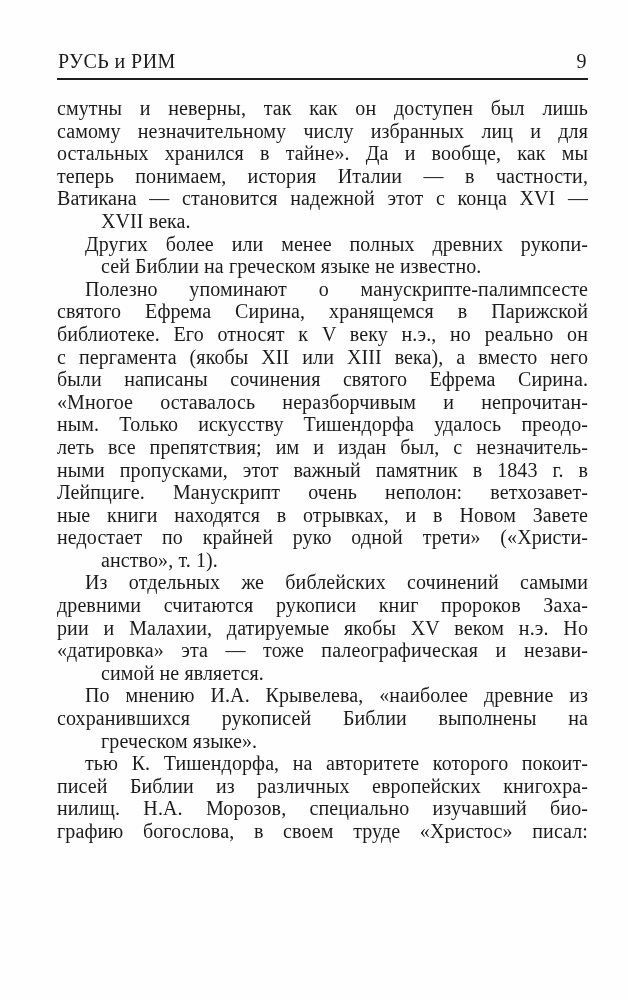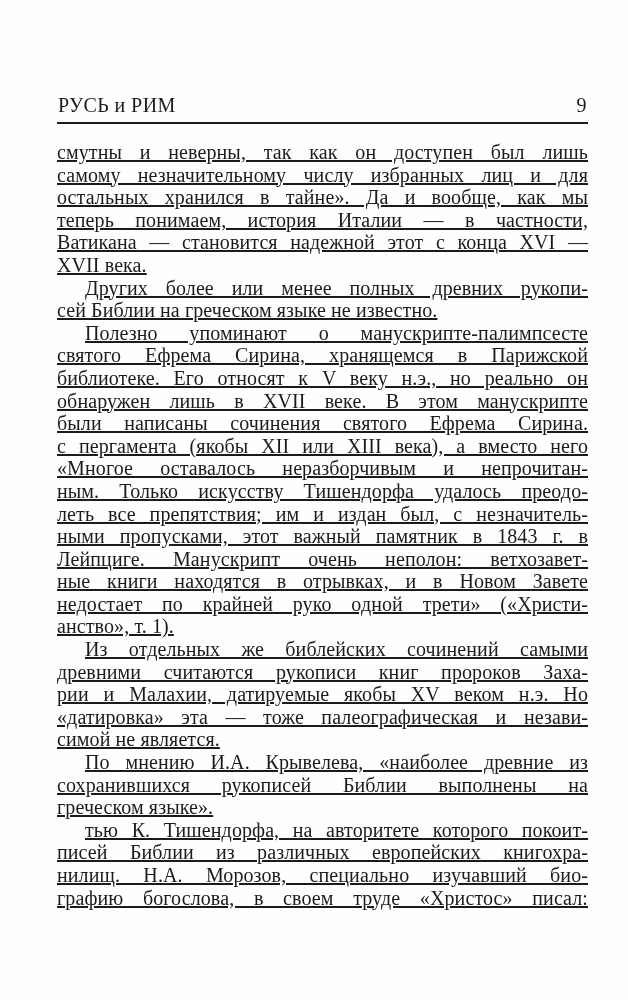--- a/index.html
+++ b/index.html
@@ -22,41 +22,40 @@
     top: 50px;
     width: 531px;
   }
   .header-row {
     display: flex;
     justify-content: space-between;
     align-items: baseline;
     font-size: 20px;
     letter-spacing: 0.4px;
     padding: 0 1px;
-    margin-top: 44px;
   }
   .header-rule {
     margin-top: 5px;
     height: 0;
     border-bottom: 2.5px solid #1d1d1d;
   }
   .body-text {
     margin-top: 17px;
     font-size: 20px;
     letter-spacing: 0.1px;
   }
   .para { margin: 0; }
   .line {
     line-height: 22.6px;
     text-align: justify;
     text-align-last: justify;
-    text-decoration: underline;
   }
   .line.last {
     text-align-last: left;
+    margin-left: 44px;
   }
   .para.indent .line:first-child {
     text-indent: 28px;
   }
 </style>
 </head>
 <body>
 
 <div class="page">
   <div class="content">
@@ -75,23 +74,22 @@
           <div class="line last">XVII века.</div>
         </div>
         <div class="para indent">
           <div class="line">Других более или менее полных древних рукопи-</div>
           <div class="line last">сей Библии на греческом языке не известно.</div>
         </div>
         <div class="para indent">
           <div class="line">Полезно упоминают о манускрипте-палимпсесте</div>
           <div class="line">святого Ефрема Сирина, хранящемся в Парижской</div>
           <div class="line">библиотеке. Его относят к V веку н.э., но реально он</div>
-          <div class="line">обнаружен лишь в XVII веке. В этом манускрипте</div>
+          <div class="line">с пергамента (якобы XII или XIII века), а вместо него</div>
           <div class="line">были написаны сочинения святого Ефрема Сирина.</div>
-          <div class="line">с пергамента (якобы XII или XIII века), а вместо него</div>
           <div class="line">«Многое оставалось неразборчивым и непрочитан-</div>
           <div class="line">ным. Только искусству Тишендорфа удалось преодо-</div>
           <div class="line">леть все препятствия; им и издан был, с незначитель-</div>
           <div class="line">ными пропусками, этот важный памятник в 1843 г. в</div>
           <div class="line">Лейпциге. Манускрипт очень неполон: ветхозавет-</div>
           <div class="line">ные книги находятся в отрывках, и в Новом Завете</div>
           <div class="line">недостает по крайней руко одной трети» («Христи-</div>
           <div class="line last">анство», т. 1).</div>
         </div>
         <div class="para indent">

